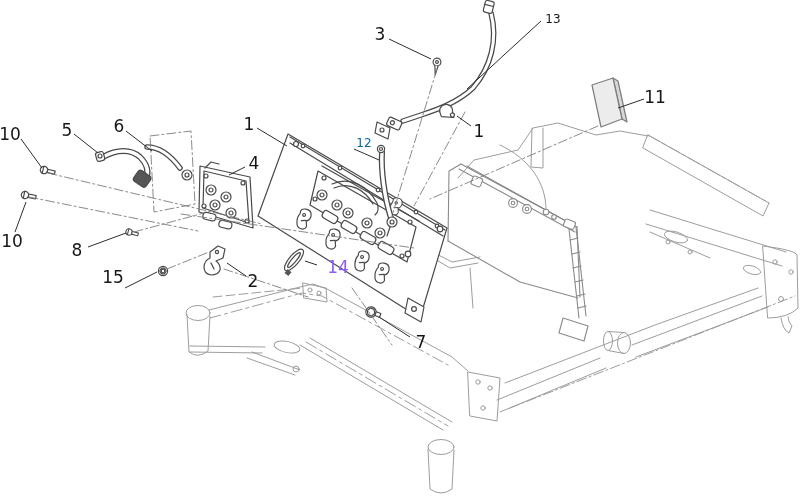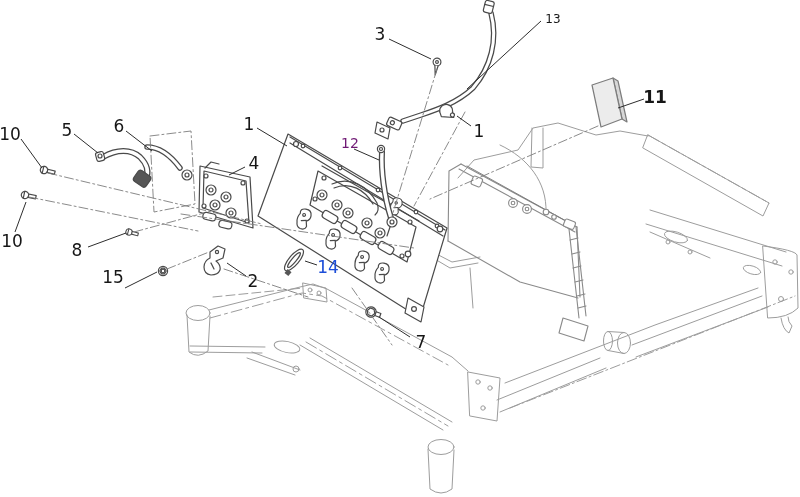--- a/index.html
+++ b/index.html
@@ -331,21 +331,21 @@
       <div class="callout" style="left: 249px; top: 124px; color: rgb(22, 22, 22); font-size: 17px;">1</div>
       <div class="callout" style="left: 253px; top: 281px; color: rgb(22, 22, 22); font-size: 17px;">2</div>
       <div class="callout" style="left: 380px; top: 34px; color: rgb(22, 22, 22); font-size: 17px;">3</div>
       <div class="callout" style="left: 254px; top: 163px; color: rgb(22, 22, 22); font-size: 17px;">4</div>
       <div class="callout" style="left: 67px; top: 130px; color: rgb(22, 22, 22); font-size: 17px;">5</div>
       <div class="callout" style="left: 119px; top: 126px; color: rgb(22, 22, 22); font-size: 17px;">6</div>
       <div class="callout" style="left: 421px; top: 342px; color: rgb(22, 22, 22); font-size: 17px;">7</div>
       <div class="callout" style="left: 77px; top: 250px; color: rgb(22, 22, 22); font-size: 17px;">8</div>
       <div class="callout" style="left: 10px; top: 134px; color: rgb(22, 22, 22); font-size: 17px;">10</div>
       <div class="callout" style="left: 12px; top: 241px; color: rgb(22, 22, 22); font-size: 17px;">10</div>
-      <div class="callout" style="left: 655px; top: 97px; color: rgb(22, 22, 22); font-size: 17px; font-weight: bold;">11</div>
-      <div class="callout" style="left: 350px; top: 143px; color: #701a75; font-size: 14px;">12</div>
+      <div class="callout" style="left: 655px; top: 97px; color: rgb(22, 22, 22); font-size: 17px;">11</div>
+      <div class="callout" style="left: 364px; top: 143px; color: #0369a1; font-size: 12px;">12</div>
       <div class="callout" style="left: 553px; top: 19px; color: rgb(22, 22, 22); font-size: 12px;">13</div>
-      <div class="callout" style="left: 328px; top: 267px; color: #1d4ed8; font-size: 17px;">14</div>
+      <div class="callout" style="left: 338px; top: 267px; color: #8b5cf6; font-size: 17px;">14</div>
       <div class="callout" style="left: 113px; top: 277px; color: rgb(22, 22, 22); font-size: 17px;">15</div>
       <div class="callout" style="left: 479px; top: 131px; color: rgb(22, 22, 22); font-size: 17px;">1</div>
     </div>
 
 </div>
 
 </body></html>

